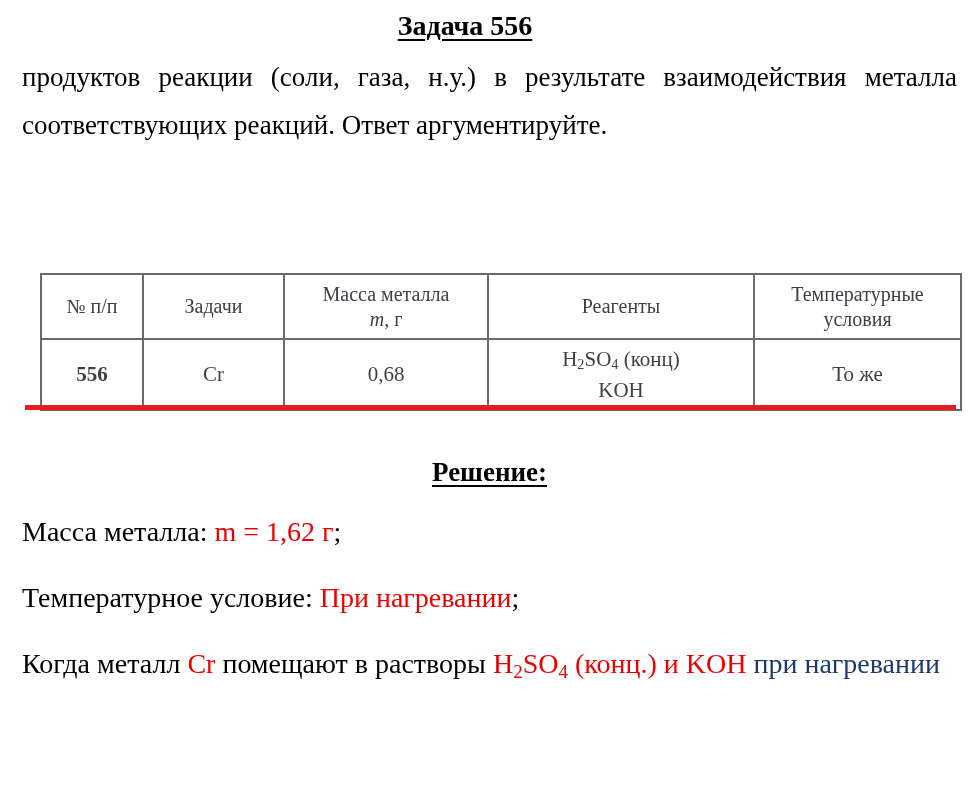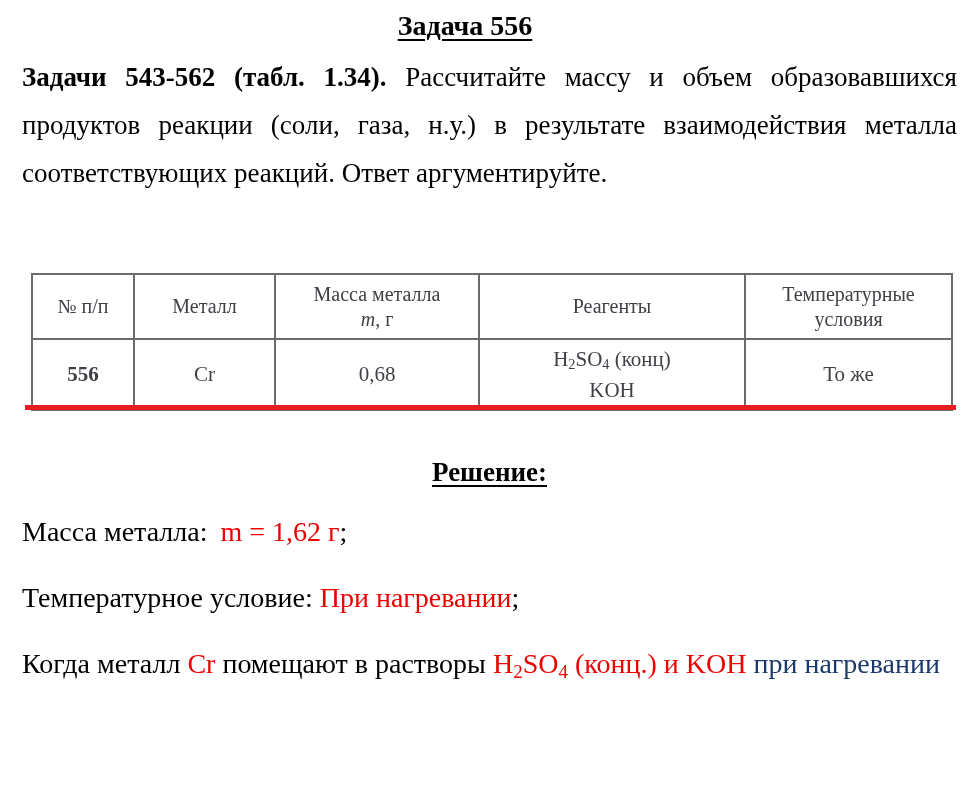--- a/index.html
+++ b/index.html
@@ -27,21 +27,21 @@
     position: absolute; top: 53px; left: 22px; width: 935px;
     font-size: 27px; line-height: 48px;
   }
   .pline { text-align: justify; text-align-last: justify; white-space: normal; }
   .pline-last { text-align-last: left; }
 
   .b { font-weight: bold; }
   .i { font-style: italic; }
 
   table.data-table {
-    position: absolute; left: 31px; top: 273px;
+    position: absolute; left: 40px; top: 273px;
     width: 920px; table-layout: fixed;
     border-collapse: collapse;
     color: var(--table_text, #3f3f46);
   }
   table.data-table th, table.data-table td {
     border: 2px solid var(--table_border, #6b6b6e);
     text-align: center; vertical-align: middle;
     padding: 0;
   }
   table.data-table th {
@@ -81,40 +81,39 @@
 </head>
 <body>
 
 <div id="page">
 
   <div class="doc-title">
     <span class="u">Задача 556</span>
   </div>
 
   <div class="problem">
-      <div class="pline"><span class="b">Задачи 543-562 (табл. 1.34).</span><span> Рассчитайте массу и объем образовавшихся</span></div>
       <div class="pline"><span>продуктов реакции (соли, газа, н.у.) в результате взаимодействия металла</span></div>
       <div class="pline pline-last"><span>соответствующих реакций. Ответ аргументируйте.</span></div>
     </div>
 
   <table class="data-table">
     <colgroup>
         <col style="width: 102px;">
         <col style="width: 141px;">
         <col style="width: 204px;">
         <col style="width: 266px;">
         <col style="width: 207px;">
       </colgroup>
     <thead>
         <tr>
           <th>
             <div><span>№ п/п</span></div>
           </th>
           <th>
-            <div><span>Металл</span></div>
+            <div><span>Задачи</span></div>
           </th>
           <th>
             <div><span>Масса металла</span></div>
             <div><span class="i">m</span><span>, г</span></div>
           </th>
           <th>
             <div><span>Реагенты</span></div>
           </th>
           <th>
             <div><span>Температурные</span></div>
@@ -144,18 +143,18 @@
       </tbody>
   </table>
 
   <div class="red-divider"></div>
 
   <div class="solution-heading">
     <span class="u">Решение:</span>
   </div>
 
   <div class="solution">
-      <div class="sline"><span>Масса металла: </span><span style="color: rgb(238, 0, 0); margin-left: 6px;">m = 1,62 г</span><span>;</span></div>
+      <div class="sline"><span>Масса металла: </span><span style="color: rgb(238, 0, 0);">m = 1,62 г</span><span>;</span></div>
       <div class="sline"><span>Температурное условие: </span><span style="color: rgb(238, 0, 0);">При нагревании</span><span>;</span></div>
       <div class="sline"><span>Когда металл </span><span style="color: rgb(238, 0, 0);">Cr</span><span> помещают в растворы </span><span style="color: rgb(238, 0, 0);">H</span><sub class="chem" style="color: rgb(238, 0, 0);">2</sub><span style="color: rgb(238, 0, 0);">SO</span><sub class="chem" style="color: rgb(238, 0, 0);">4</sub><span style="color: rgb(238, 0, 0);"> (конц.) и KOH</span><span> </span><span style="color: rgb(29, 58, 109);">при нагревании</span></div>
     </div>
 
 </div>
 
 </body></html>

